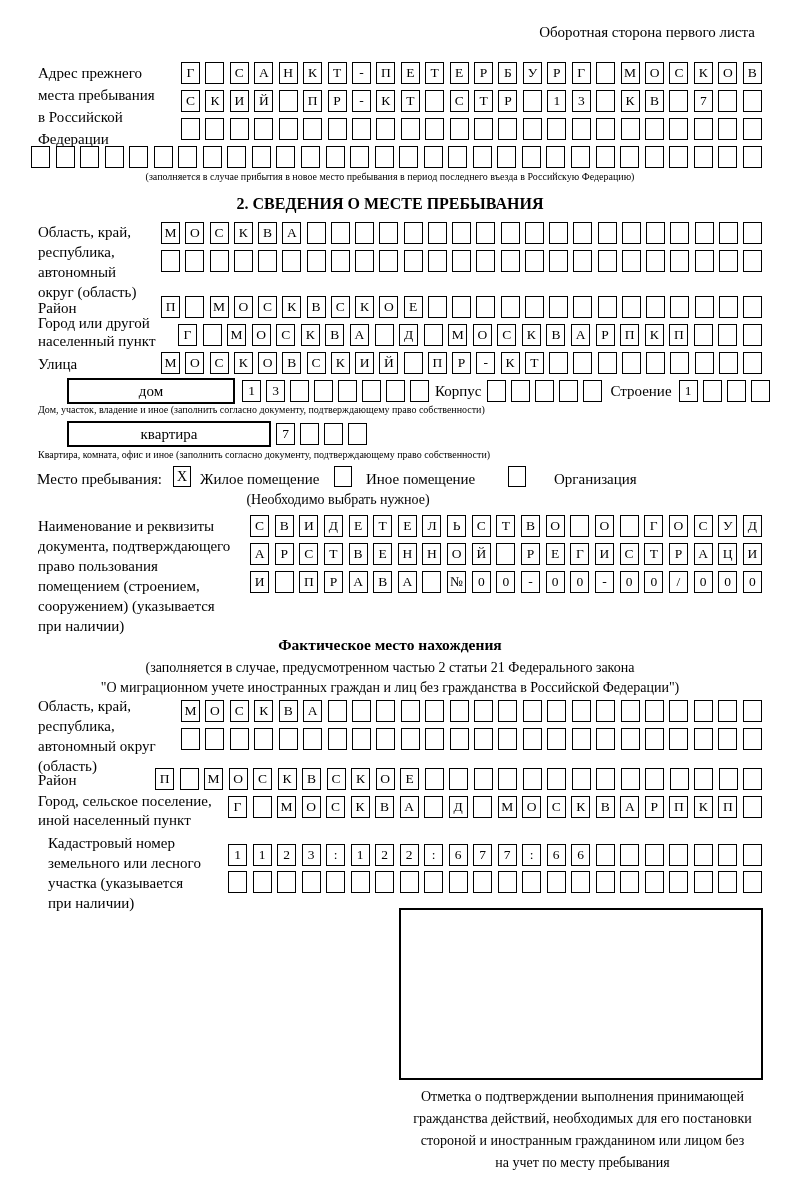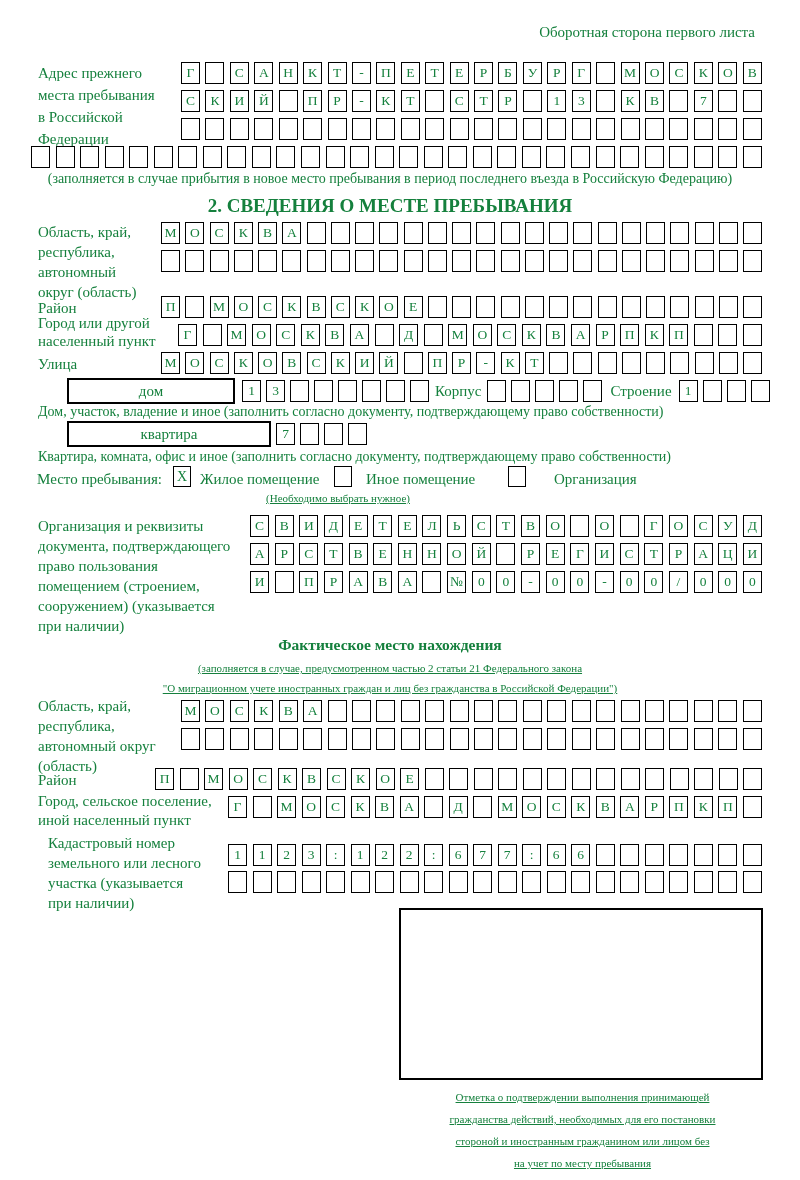--- a/index.html
+++ b/index.html
@@ -1,24 +1,24 @@
 <!DOCTYPE html>
 <html><head>
 <meta charset="utf-8">
 <style>
   html,body{margin:0;padding:0;background:#fff;}
   .page{
     position:relative;width:800px;height:1180px;background:#ffffff;
-    font-family:"Liberation Serif","DejaVu Serif",serif;color:#15803d;
+    font-family:"Liberation Serif","DejaVu Serif",serif;color:#000000;
     overflow:hidden;
   }
   .abs{position:absolute;}
   .lbl{position:absolute;font-size:15px;line-height:20px;}
-  .caption{position:absolute;font-size:14px;}
-  .small{font-size:11px;text-decoration:underline;}
+  .caption{position:absolute;font-size:10px;}
+  .small{font-size:14px;}
   .center{text-align:center;}
   .bold{font-weight:bold;}
   .cellrow{position:absolute;display:flex;justify-content:space-between;}
   .cellgroup{display:flex;gap:5px;}
   .cell{
     width:19px;height:22px;border:1.6px solid #000;box-sizing:border-box;
     display:flex;align-items:center;justify-content:center;
     font-size:13.5px;background:#fff;flex:none;
   }
   .bigbox{
@@ -150,21 +150,21 @@
       <div class="cell"></div>
       <div class="cell"></div>
       <div class="cell"></div>
       <div class="cell"></div>
       <div class="cell"></div>
       <div class="cell"></div>
       <div class="cell"></div>
     </div>
   <div class="caption center" style="left:10px;top:171px;width:760px;">(заполняется в случае прибытия в новое место пребывания в период последнего въезда в Российскую Федерацию)</div>
 
-  <div class="abs center bold" style="left:10px;top:195px;width:760px;font-size:19px;">2. СВЕДЕНИЯ О МЕСТЕ ПРЕБЫВАНИЯ</div>
+  <div class="abs center bold" style="left:10px;top:195px;width:760px;font-size:16px;">2. СВЕДЕНИЯ О МЕСТЕ ПРЕБЫВАНИЯ</div>
 
   <div class="lbl" style="left:38px;top:222px;width:130px;">
       <div>Область, край,</div>
       <div>республика,</div>
       <div>автономный</div>
       <div>округ (область)</div>
     </div>
   <div class="cellrow" style="left:161px;top:222px;width:601px;">
       <div class="cell">М</div>
       <div class="cell">О</div>
@@ -355,21 +355,21 @@
     <span>X</span>
   </div>
   <div class="lbl" style="left:200px;top:469px;">Жилое помещение</div>
   <div class="checkbox" style="left:334px;top:466px;"></div>
   <div class="lbl" style="left:366px;top:469px;">Иное помещение</div>
   <div class="checkbox" style="left:508px;top:466px;"></div>
   <div class="lbl" style="left:554px;top:469px;">Организация</div>
   <div class="caption small center" style="left:178px;top:492px;width:320px;">(Необходимо выбрать нужное)</div>
 
   <div class="lbl" style="left:38px;top:516px;width:210px;">
-      <div>Организация и реквизиты</div>
+      <div>Наименование и реквизиты</div>
       <div>документа, подтверждающего</div>
       <div>право пользования</div>
       <div>помещением (строением,</div>
       <div>сооружением) (указывается</div>
       <div>при наличии)</div>
     </div>
   <div class="cellrow" style="left:250px;top:515px;width:512px;">
       <div class="cell">С</div>
       <div class="cell">В</div>
       <div class="cell">И</div>

